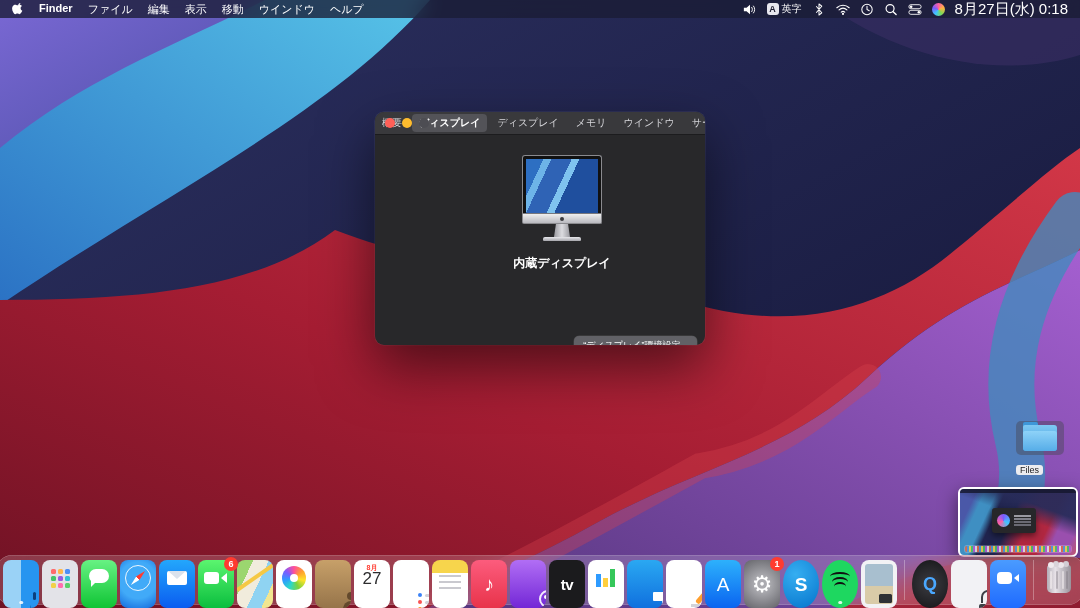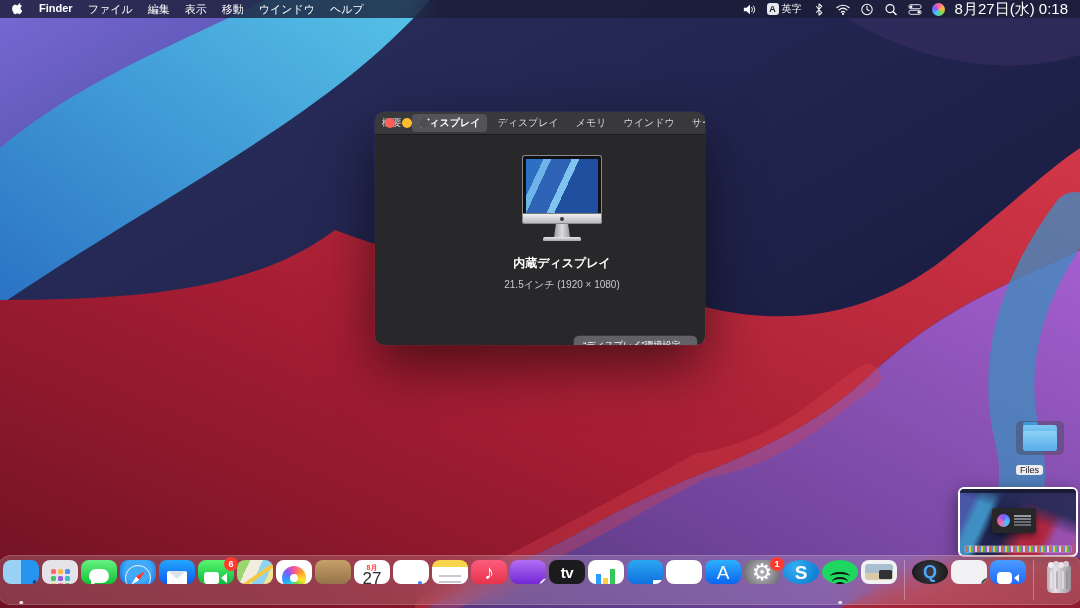--- a/index.html
+++ b/index.html
@@ -91,21 +91,21 @@
   .shot-dock { position:absolute; left:5px; right:5px; bottom:3px; height:6px; border-radius:2px;
     background:repeating-linear-gradient(90deg,#e06a4a 0 2px,#4a9ae0 2px 4px,#f2d14a 4px 6px,#46c46a 6px 8px,#b05ae0 8px 10px,#e0e0e6 10px 12px);
     opacity:.9; box-shadow:0 0 0 1px rgba(255,255,255,.25); }
 
   
   .dock { position:absolute; left:50%; bottom:3px; transform:translateX(-50%); z-index:30;
     display:flex; align-items:center; gap:3px; padding:5px 7px;
     background:rgba(255,255,255,.17); border-radius:16px;
     box-shadow:inset 0 0 0 .5px rgba(255,255,255,.3); backdrop-filter:blur(14px); }
   .ditem { position:relative; width:36px; height:40px; display:flex; justify-content:center; cursor:pointer; }
-  .dicon { position:relative; width:36px; height:24px; border-radius:8px; overflow:hidden;
+  .dicon { position:relative; width:36px; height:48px; border-radius:8px; overflow:hidden;
     display:flex; align-items:center; justify-content:center; }
   .glyph { color:#fff; font-size:18px; font-weight:bold; line-height:1; z-index:2; }
   .deco, .deco::before, .deco::after { position:absolute; }
   .ddot { position:absolute; bottom:-4px; left:50%; transform:translateX(-50%);
     width:3.5px; height:3.5px; border-radius:50%; background:rgba(255,255,255,.85); }
   .badge { position:absolute; top:-3px; right:-4px; min-width:14px; height:14px; padding:0 3px;
     background:#ff3b30; color:#fff; font-size:9px; font-weight:bold; border-radius:8px;
     display:flex; align-items:center; justify-content:center; z-index:5; }
   .dsep { width:1px; height:40px; background:rgba(255,255,255,.3); margin:0 4px; }
 
@@ -354,21 +354,20 @@
   <div class="win-content">
     <div class="imac">
       <div class="imac-screen">
           <div class="imac-glass"></div>
         </div>
       <div class="imac-chin"></div>
       <div class="imac-neck"></div>
       <div class="imac-foot"></div>
     </div>
     <div class="display-name">内蔵ディスプレイ</div>
-    <div class="display-spec">21.5インチ (1920 × 1080)</div>
     <button class="prefs-btn">“ディスプレイ”環境設定...</button>
   </div>
 </div>
 
 <div class="desk-icon">
   <span class="folder-sel">
     <span class="folder" style="display:block;">
       <span class="folder-tab" style="display:block;"></span>
       <span class="folder-body" style="display:block;"></span>
       <span class="folder-front" style="display:block;"></span>

